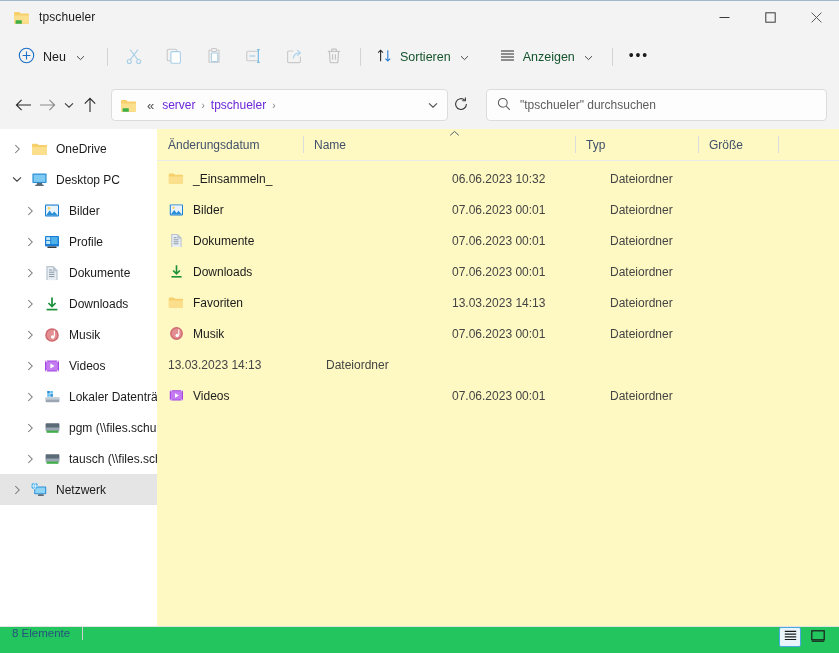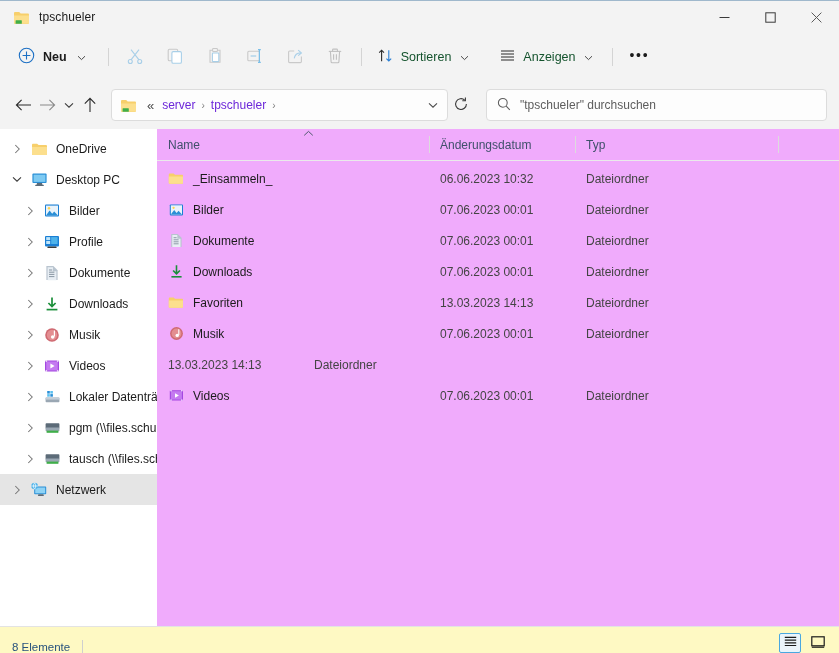--- a/index.html
+++ b/index.html
@@ -66,21 +66,21 @@
     border-radius: 4px;
     gap: 6px;
     padding: 0 8px;
     color: #1b1b1b;
   }
   .tb-new {
     padding: 0 10px 0 6px;
     gap: 8px;
     margin-right: 6px;
   }
-  .tb-new .lbl { font-size: 12.5px; font-weight: bold; }
+  .tb-new .lbl { font-size: 12.5px; }
   .tb-icon-only { width: 40px; padding: 0; }
   .tb-sep {
     width: 1px; height: 18px;
     background: #d4d4d4;
     margin: 0 6px;
   }
   .tb-label { font-size: 12.5px; color: #14532d; }
   .chev {
     display: inline-block;
     color: #6b6b6b;
@@ -162,21 +162,21 @@
     gap: 9px;
   }
   .search-ph {
     font-size: 12px; color: #5d5d5d;
   }
 
   
   .body {
     flex: 1; display: flex;
     min-height: 0;
-    background: #f0abfc;
+    background: #fef9c3;
   }
   .sidebar {
     width: 157px; min-width: 157px;
     background: #ffffff;
     padding-top: 4px;
     overflow: hidden;
     position: relative;
   }
   .nav-item {
     height: 31px;
@@ -238,39 +238,39 @@
   }
   .sortmark {
     position: absolute;
     top: 1px;
     color: #505b70; font-size: 9px;
     line-height: 1;
   }
   .rows { flex: 1; overflow: hidden; padding-top: 2px; }
   .row {
     height: 31px;
-    display: flex; align-items: center;
+    display: flex; align-items: center; gap: 12px;
   }
   .cell {
     box-sizing: border-box;
     display: flex; align-items: center;
     font-size: 12px;
     height: 100%;
     overflow: hidden;
   }
   .cell-name { padding-left: 11px; gap: 9px; color: #1b1b1b; }
   .cell-sub { padding-left: 11px; color: #444; }
   .row-ico { width: 16px; min-width:16px; display:flex; align-items:center; justify-content:center;}
 
   
   .statusbar {
     height: 26px; min-height: 26px;
-    background: #fef9c3;
+    background: #22c55e;
     border-top: 1px solid #e3e3e3;
-    display: flex; align-items: flex-end;
+    display: flex; align-items: flex-start;
     position: relative;
     padding: 0 10px 0 12px;
   }
   .status-text { font-size: 11.5px; color: #28527d; }
   .status-sep {
     width: 1px; height: 13px; background: #cfcfcf;
     margin-left: 12px;
   }
   .view-toggles {
     position: absolute; right: 10px;
@@ -728,33 +728,36 @@
           </svg>
         </span>
         <span class="nav-lbl">Netzwerk</span>
       </div>
 
     </div>
 
     <div class="content">
 
       <div class="colhead">
+        <div class="col" style="width:146px">
+          <span>Änderungsdatum</span>
+        </div>
         <div class="col" style="width:272px">
           <span>Name</span>
           <span class="sortmark" style="left:146px">
             <svg width="11" height="7" viewBox="0 0 11 7">
                 <path d="M1.2 5.4L5.5 1.4 9.8 5.4" fill="none" stroke="#505b70" stroke-width="1"></path>
               </svg>
           </span>
         </div>
-        <div class="col" style="width:146px">
-          <span>Änderungsdatum</span>
-        </div>
         <div class="col" style="width:123px">
           <span>Typ</span>
+        </div>
+        <div class="col" style="width:80px">
+          <span>Größe</span>
         </div>
         <div class="col-end" style="left:621px"></div>
       </div>
 
       <div class="rows">
 
         <div class="row">
           <div class="cell cell-name" style="width:272px">
             <span class="row-ico">
               <svg width="16" height="13" viewBox="0 0 16 13">

